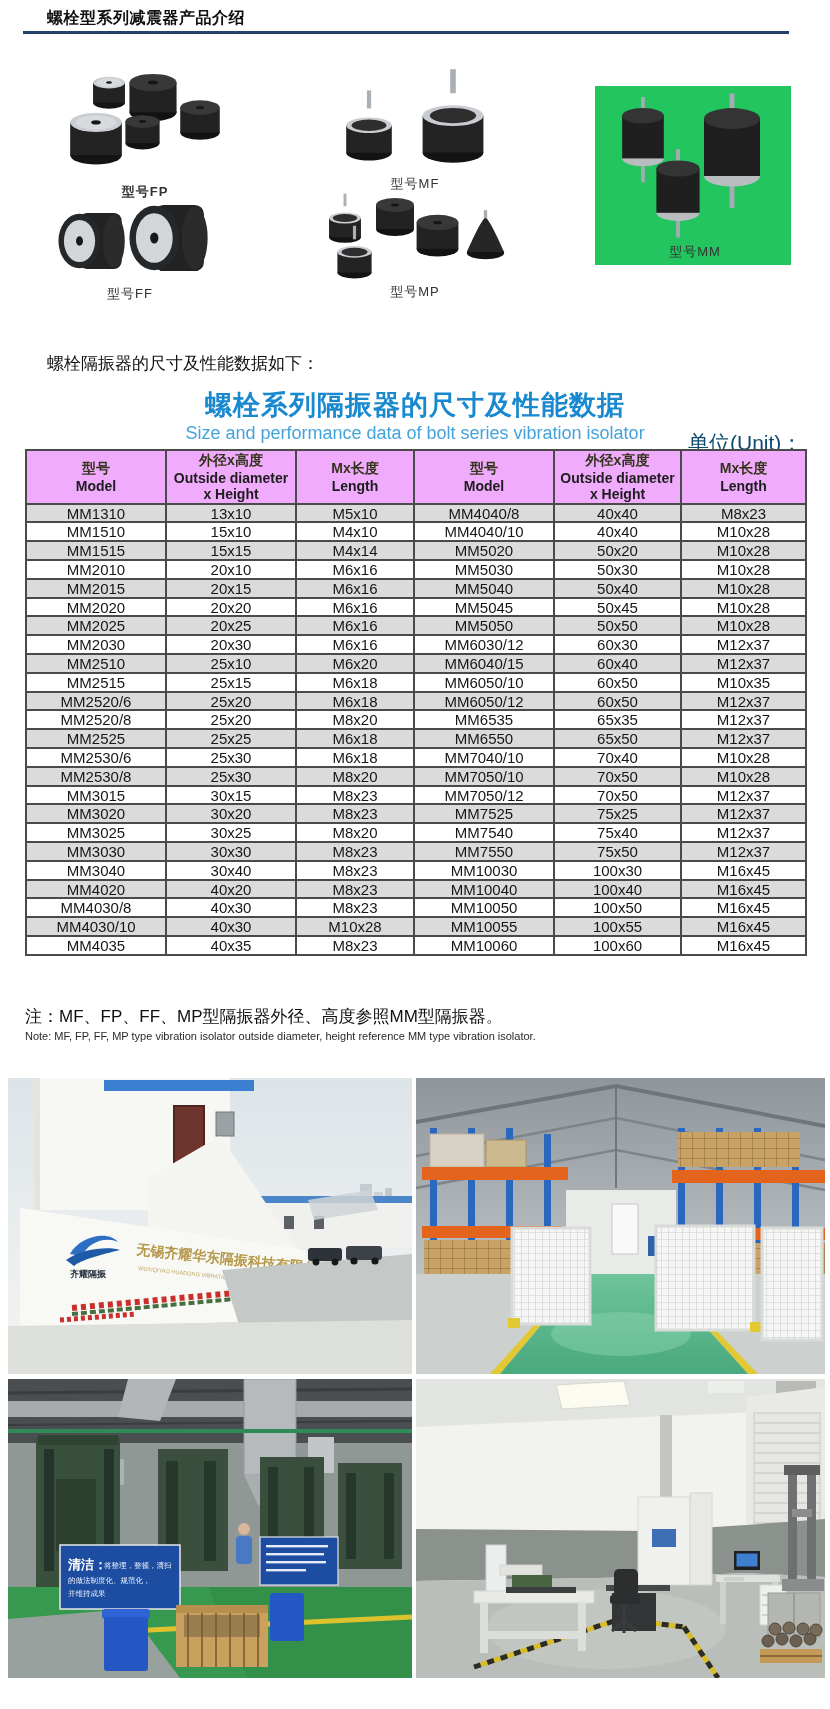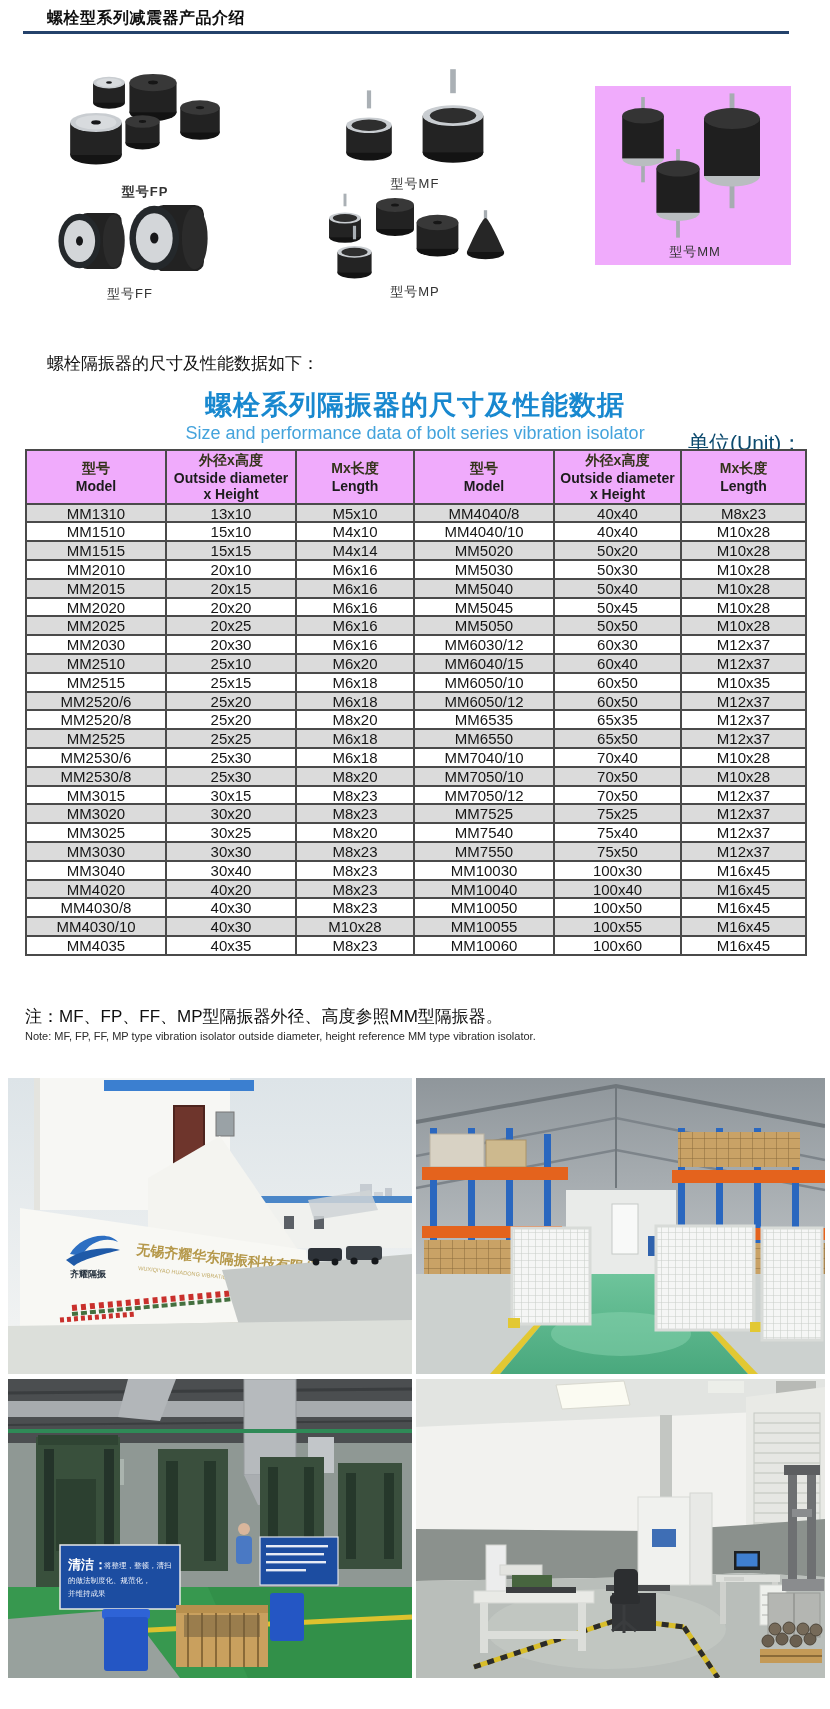--- a/index.html
+++ b/index.html
@@ -18,21 +18,21 @@
   .topbar-rule { position:absolute; left:23px; top:31px; width:766px; height:3px; background:#24426b; }
 
   
   .pgroup { position:absolute; text-align:center; }
   .pgroup svg { display:block; margin:0 auto; }
   .pgroup figcaption { font-size:13px; color:#333; margin-top:3px; letter-spacing:1px; }
   #fp { left:60px;  top:64px;  width:170px;font-weight:bold; }
   #ff { left:45px;  top:192px; width:170px; }
   #mf { left:325px; top:66px;  width:180px; }
   #mp { left:320px; top:190px; width:190px; }
-  #mm { left:595px; top:86px;  width:196px; background:#f0abfc; padding:6px 0 4px 4px; }
+  #mm { left:595px; top:86px;  width:196px; background:#22c55e; padding:6px 0 4px 4px; }
 
   
   .intro {
     position:absolute; left:47px; top:352px;
     font-family:"Liberation Serif", serif; font-size:17px; color:#0f0f0f;
   }
   .tbl-title {
     position:absolute; left:25px; top:387px; width:780px; text-align:center;
     font-size:27px; font-weight:bold; color:#1888cf; letter-spacing:1px;
   }

